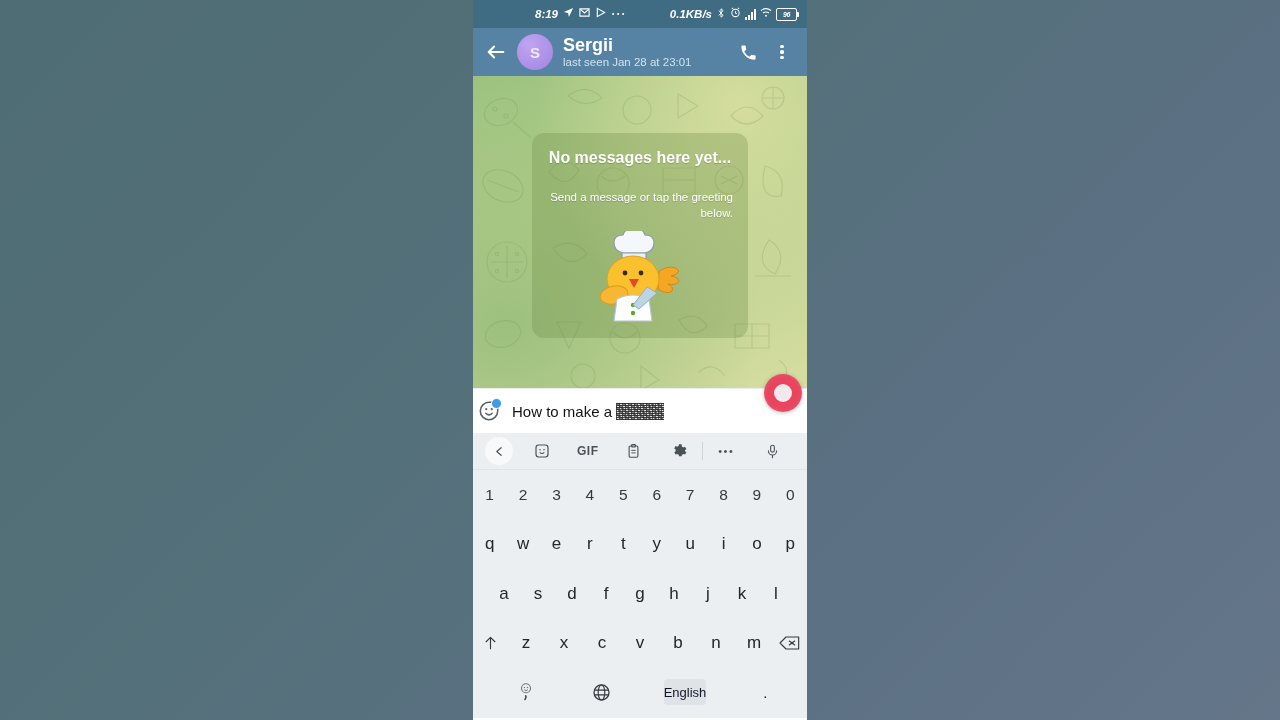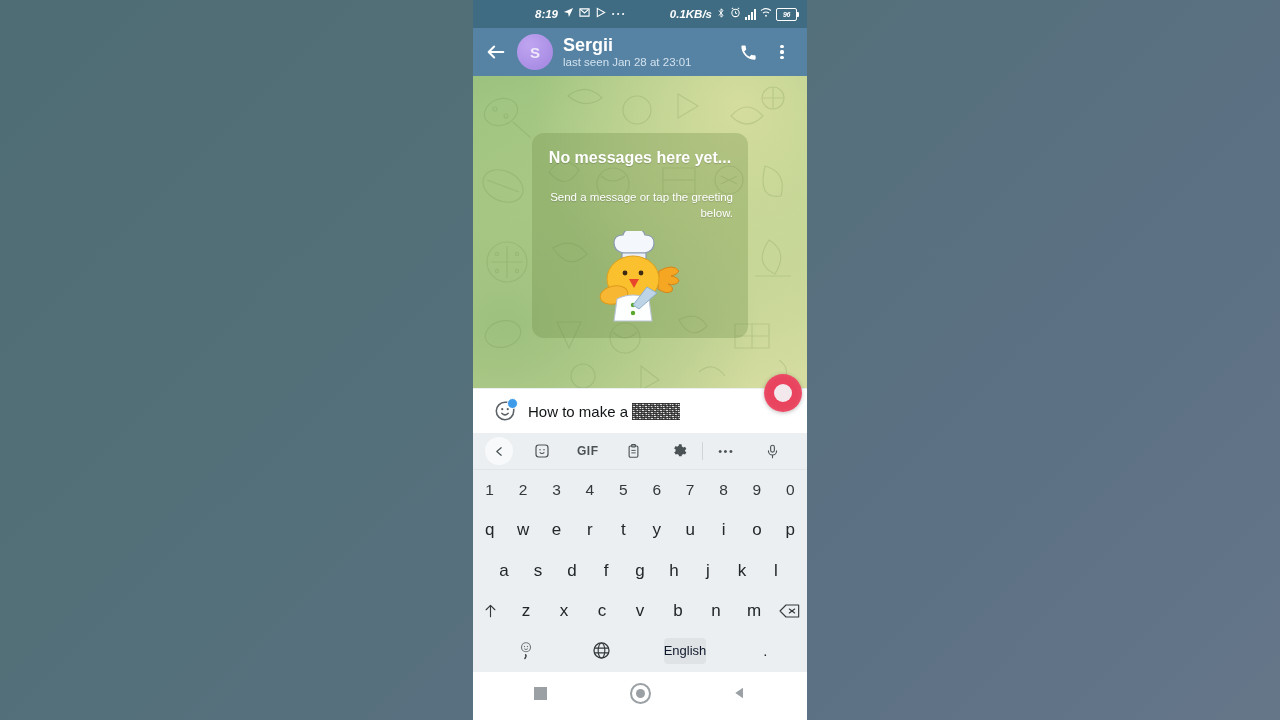--- a/index.html
+++ b/index.html
@@ -135,21 +135,21 @@
   }
   #greet-sticker {
     margin-top: 10px; width: 106px; height: 94px;
   }
 
   
   #inputbar {
     height: 44px;
     background: #ffffff;
     display: flex; align-items: center;
-    padding: 0 17px;
+    padding: 0 1px;
     position: relative;
     border-top: 1px solid #eceff1;
   }
   #sticker-btn {
     width: 30px; height: 30px; flex: 0 0 30px;
     position: relative;
     display: flex; align-items: center; justify-content: center;
   }
   #sticker-badge {
     position: absolute; right: 2px; top: 2px;
@@ -181,21 +181,21 @@
     box-shadow: 0 1px 4px rgba(0,0,0,.25);
   }
   #fab-inner {
     width: 18px; height: 18px; border-radius: 50%;
     background: #f3f6f8; opacity: .92;
   }
 
   
   #keyboard {
     background: #eceff1;
-    height: 238px;
+    height: 284px;
     display: flex; flex-direction: column;
   }
   #kb-toolbar {
     height: 36px;
     display: flex; align-items: center;
     padding: 0 12px;
     background: #eceff1;
     border-bottom: 1px solid #e2e5e7;
   }
   .kbt {

